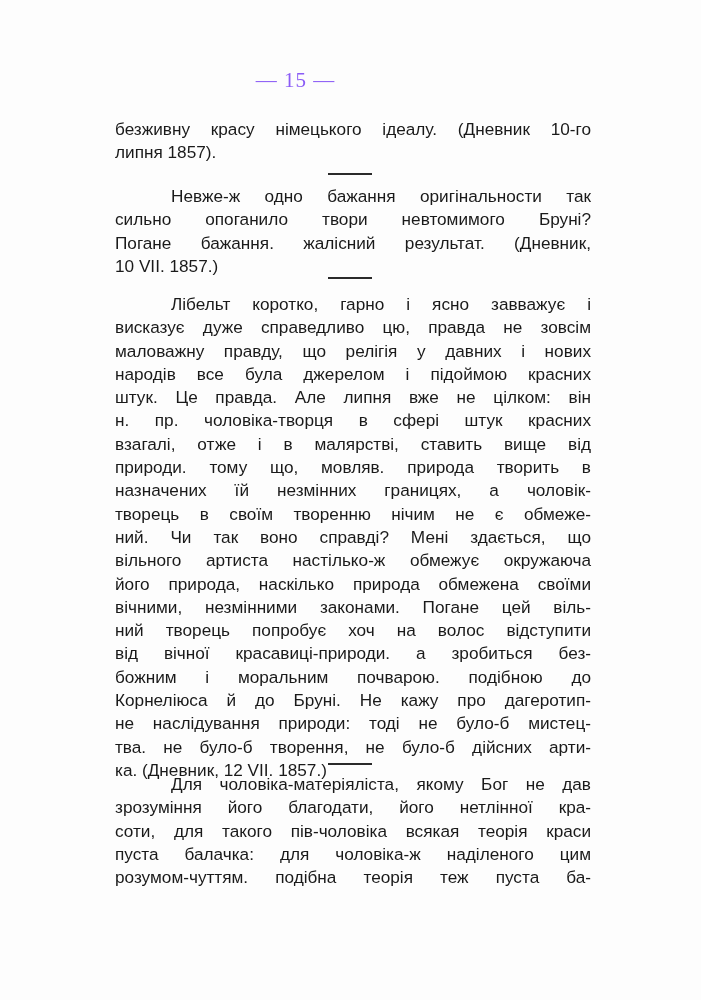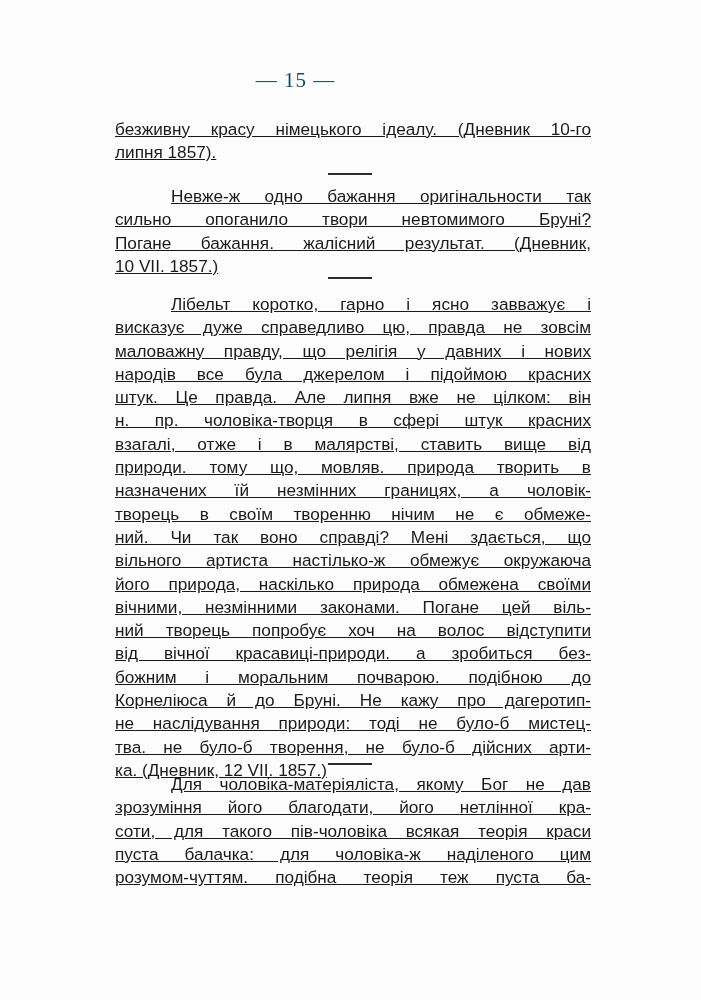--- a/index.html
+++ b/index.html
@@ -3,29 +3,29 @@
 <meta charset="utf-8">
 <style>
   html, body { margin: 0; padding: 0; background: #ffffff; }
   body { width: 701px; height: 1000px; position: relative; overflow: hidden; }
   .page {
     position: absolute; left: 0; top: 0; width: 701px; height: 1000px;
     background: #fdfdfd;
   }
   .page-number {
     position: absolute; top: 68px; left: 0; width: 591px; text-align: center;
-    font-family: "Liberation Serif", serif; font-size: 21px; color: #0c4a6e;
+    font-family: "Liberation Serif", serif; font-size: 21px; color: #8b5cf6;
     letter-spacing: 1px;
   }
   .text {
     position: absolute; left: 115px; width: 476px;
     font-family: "Liberation Sans", sans-serif; font-size: 17.2px;
     line-height: 23.3px; color: #1a1a1a;
   }
-  .line { display: block; white-space: nowrap; text-align: justify; text-align-last: justify; height: 23.3px; text-decoration: underline; }
+  .line { display: block; white-space: nowrap; text-align: justify; text-align-last: justify; height: 23.3px; }
   .line.last { text-align-last: left; }
   .line.indent { padding-left: 56px; }
   .sep {
     position: absolute; left: 328px; width: 44px; height: 2px;
     background: #2a2a2a;
   }
 </style>
 </head>
 <body>
 

